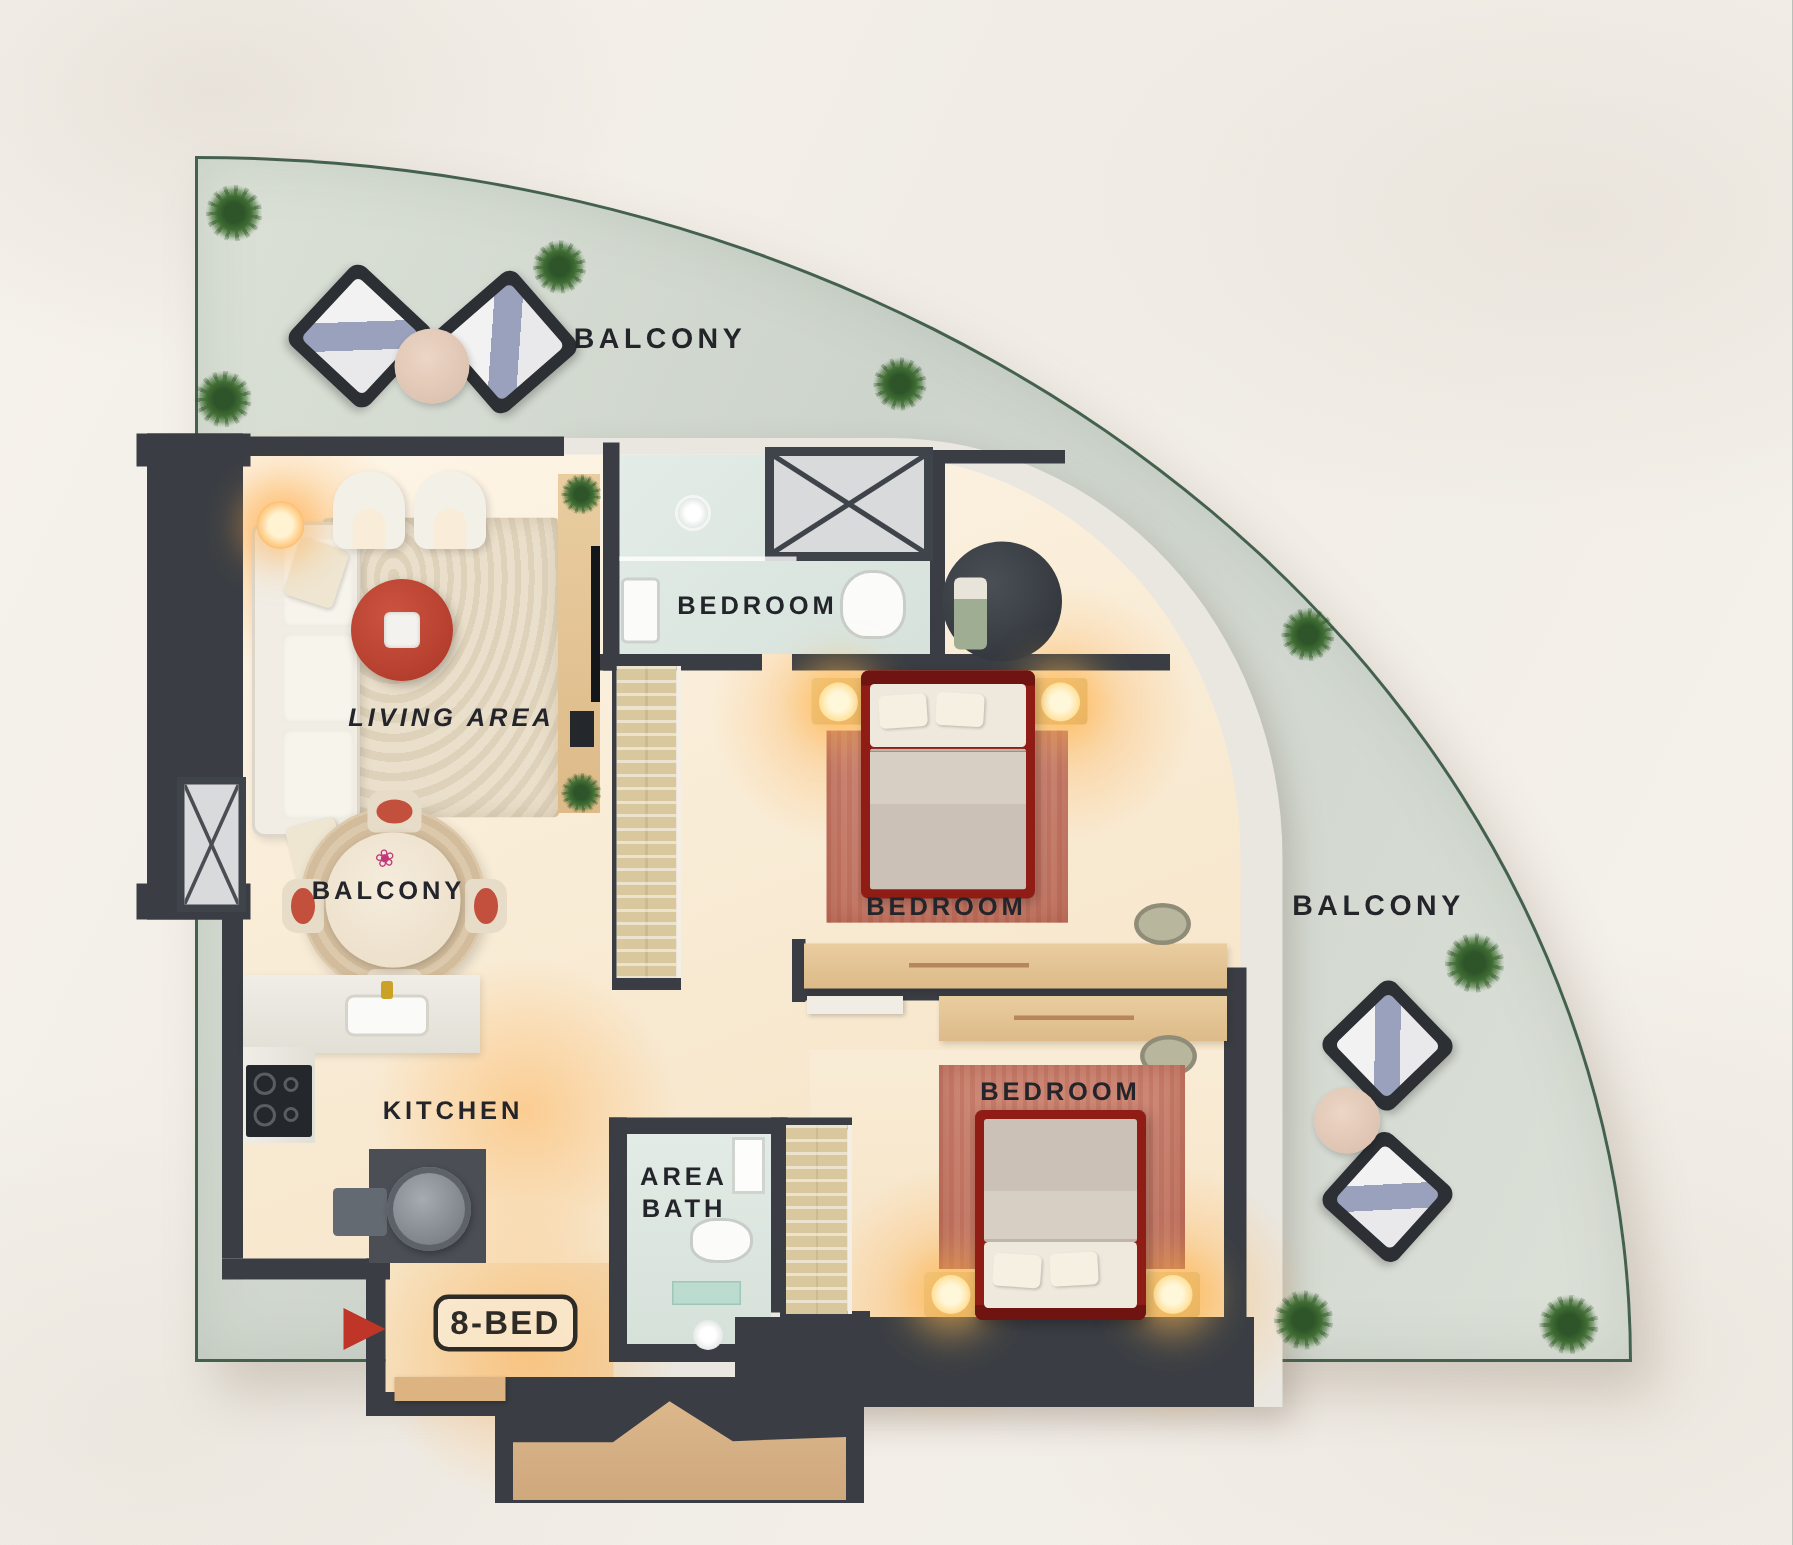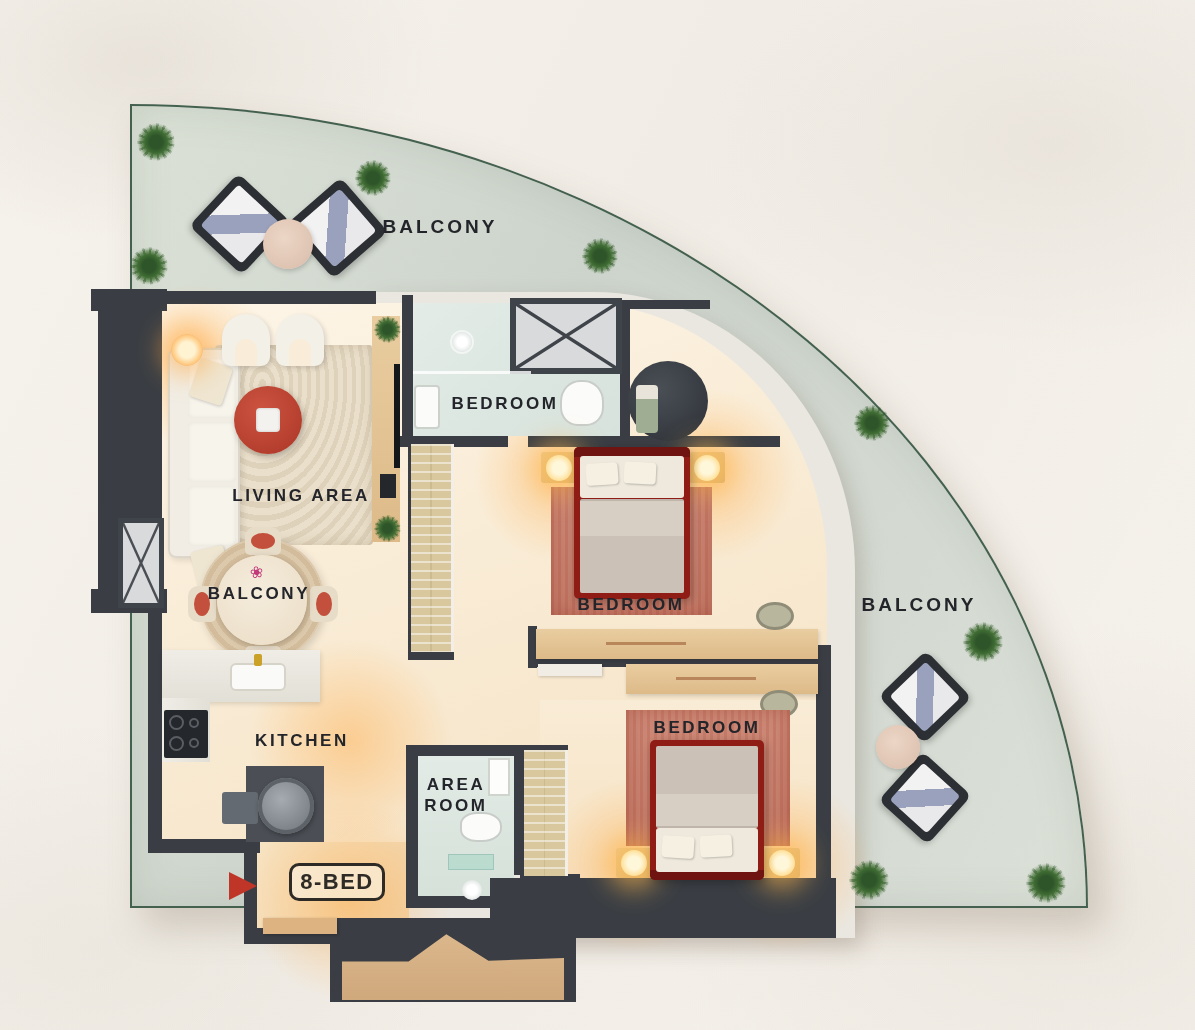--- a/index.html
+++ b/index.html
@@ -284,21 +284,21 @@
   <div style="left:876px;top:725px;width:44px;height:44px;border-radius:50%;
        background:radial-gradient(circle at 42% 38%,#ecd6c6,#dcc0ae 85%);box-shadow:1px 2px 5px rgba(0,0,0,.2);"></div>
   <div class="plant" style="left:854px;top:405px;width:36px;height:36px;"></div>
   <div class="plant" style="left:963px;top:622px;width:40px;height:40px;"></div>
   <div class="plant" style="left:849px;top:860px;width:40px;height:40px;"></div>
   <div class="plant" style="left:1026px;top:863px;width:40px;height:40px;"></div>
 
   <div class="lbl big" style="left:440px;top:227px;">BALCONY</div>
   <div class="lbl big" style="left:919px;top:605px;">BALCONY</div>
   <div class="lbl" style="left:505px;top:404px;">BEDROOM</div>
-  <div class="lbl" style="left:301px;top:496px;">LIVING AREA</div>
+  <div class="lbl" style="left:301px;top:479px;font-style:italic;">LIVING AREA</div>
   <div class="lbl" style="left:259px;top:594px;">BALCONY</div>
   <div class="lbl" style="left:302px;top:741px;">KITCHEN</div>
   <div class="lbl" style="left:631px;top:605px;">BEDROOM</div>
   <div class="lbl" style="left:707px;top:728px;">BEDROOM</div>
   <div class="lbl" style="left:456px;top:785px;">AREA</div>
-  <div class="lbl" style="left:456px;top:806px;">ROOM</div>
+  <div class="lbl" style="left:456px;top:806px;">BATH</div>
 
 </div>
 
 </body></html>

